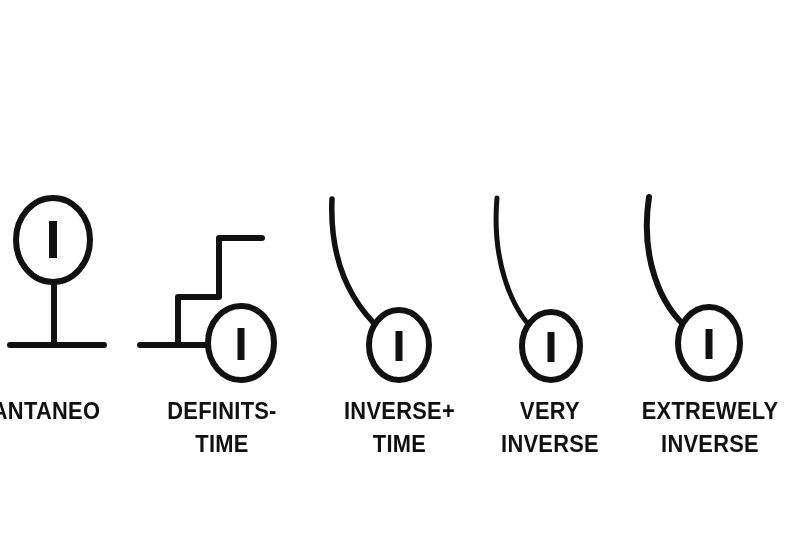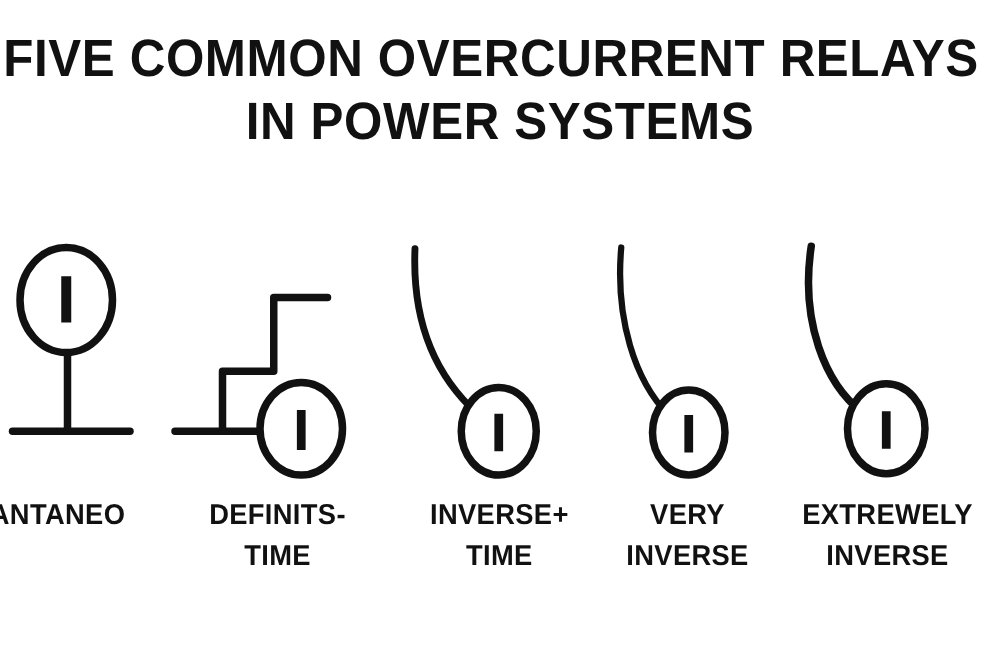--- a/index.html
+++ b/index.html
@@ -98,24 +98,20 @@
   .label-1 { left: 142px;  width: 160px; }
   .label-2 { left: 312px;  width: 175px; }
   .label-3 { left: 480px;  width: 140px; }
   .label-4 { left: 620px;  width: 180px; }
 </style>
 </head>
 <body>
 
 <div id="canvas">
 
-  <div class="title-block">
-    <div class="title-line title-line-1">FIVE COMMON OVERCURRENT RELAYS</div>
-    <div class="title-line title-line-2">IN POWER SYSTEMS</div>
-  </div>
 
   <div class="symbols">
     <svg class="symbol-svg" viewBox="0 0 800 200">
 
       <g>
 
         <path class="stroke" d="M 10 160 L 104 160" stroke-width="6"></path>
 
         <path class="stroke" d="M 54 160 L 54 93" stroke-width="6"></path>
 

